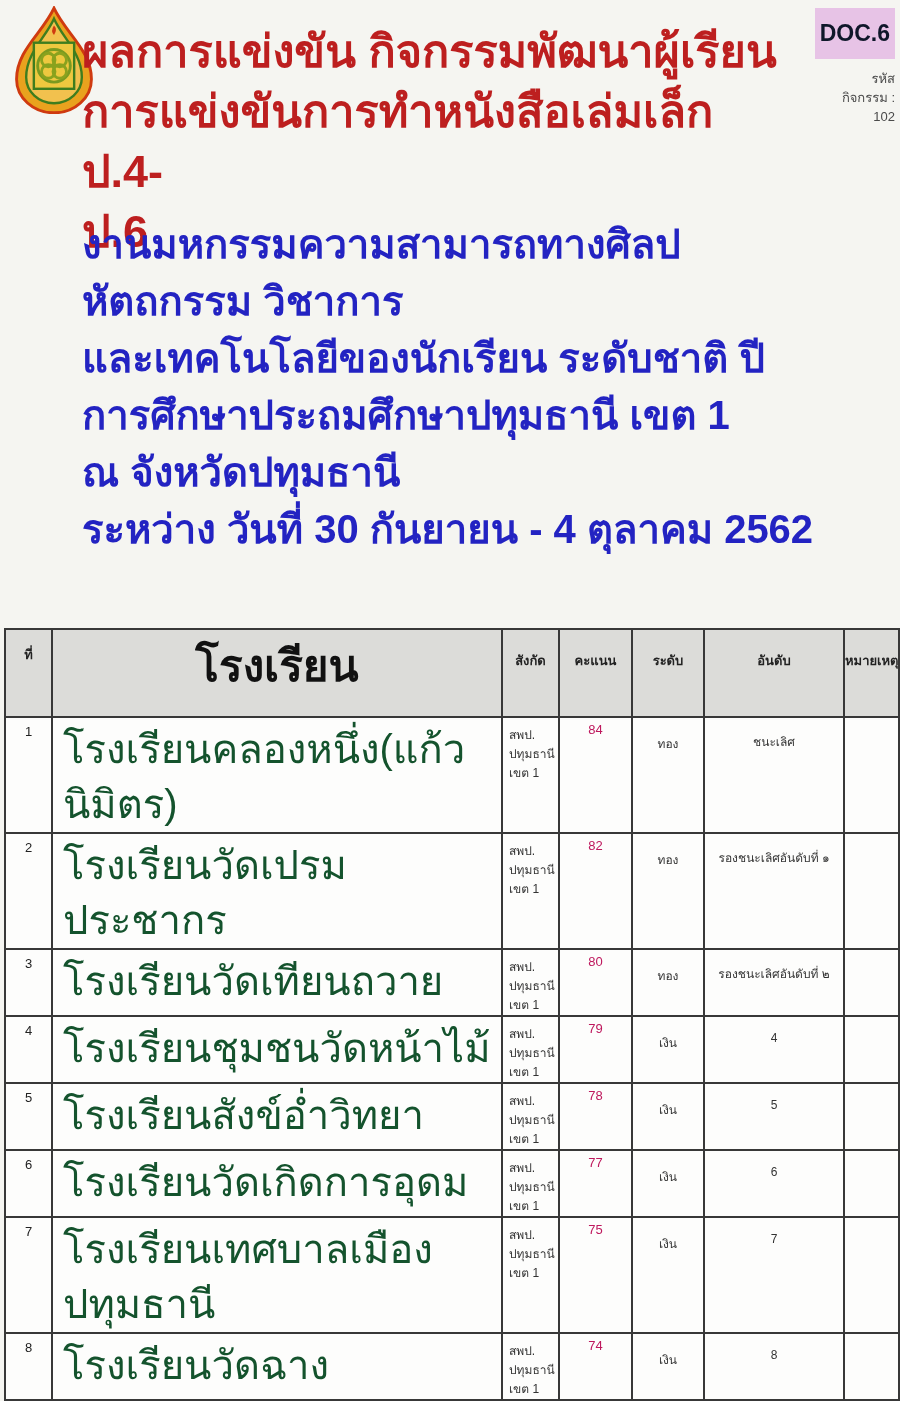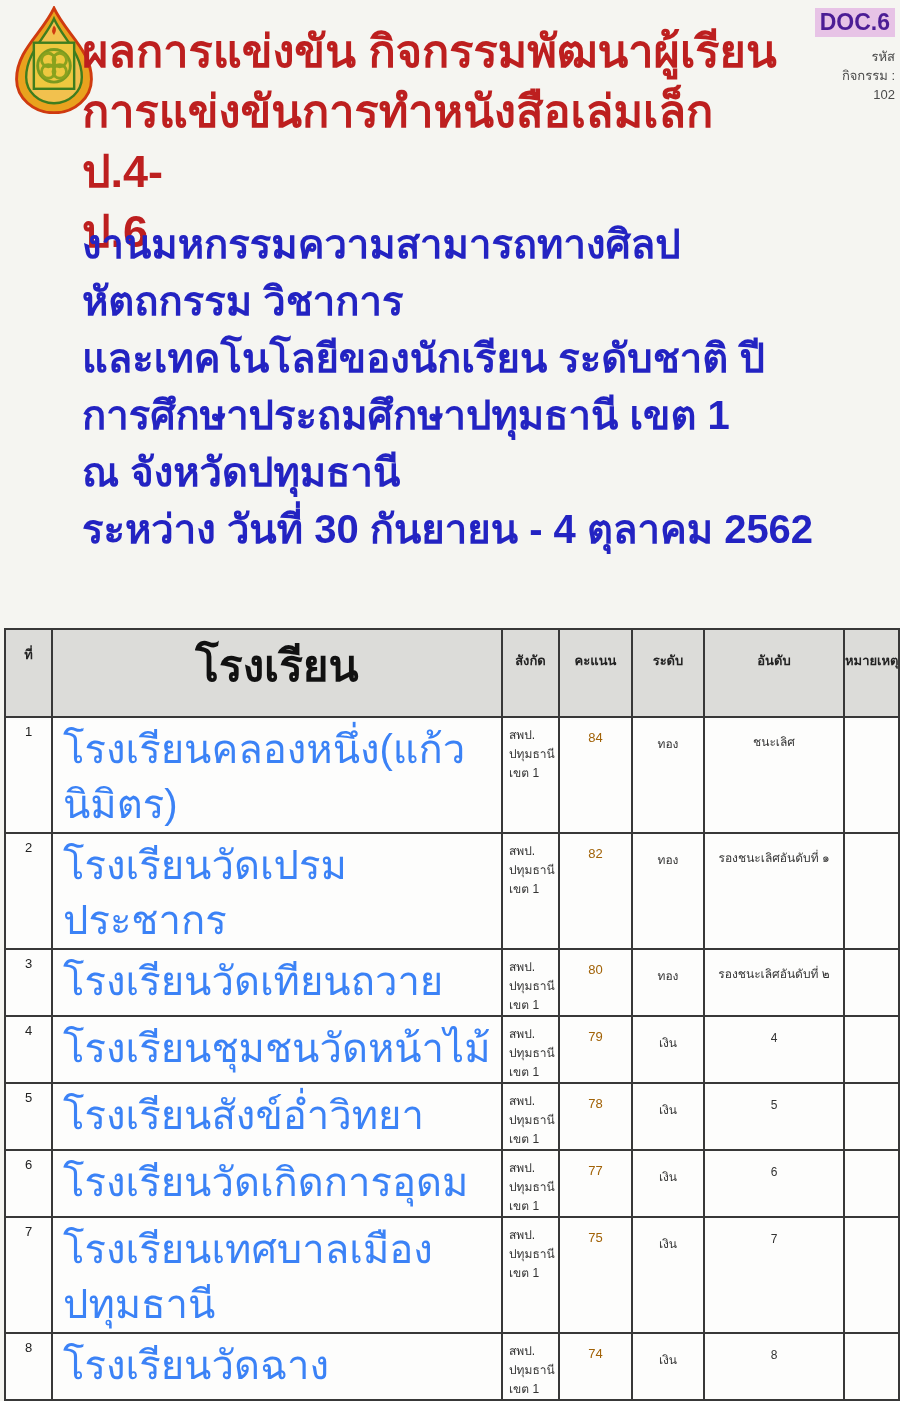--- a/index.html
+++ b/index.html
@@ -22,22 +22,22 @@
   
   .logo{position:absolute;left:6px;top:6px;width:96px;height:108px;}
   .logo svg{width:100%;height:100%;}
   .title{
     position:absolute;left:82px;top:22px;width:716px;
     font-size:45px;font-weight:bold;color:var(--title-red);
     line-height:60px;letter-spacing:0px;
   }
   .doc-ref{position:absolute;right:5px;top:8px;width:92px;text-align:right;}
   .doc-badge{
-    display:inline-block;background:var(--badge-bg);color:#4c1d95;
-    font-size:23px;font-weight:bold;padding:1px 5px;
+    display:inline-block;background:var(--badge-bg);color:#0f172a;
+    font-size:23px;font-weight:bold;padding:12px 5px;
   }
   .activity-code{margin-top:10px;font-size:13px;color:#4a4a4a;line-height:19px;}
 
   .subtitle{
     position:absolute;left:82px;top:216px;width:800px;
     font-size:40px;font-weight:bold;color:var(--subtitle-blue);
     line-height:57px;
   }
 
   
@@ -50,26 +50,26 @@
     border:2px solid var(--grid);
     vertical-align:top;overflow:hidden;
   }
   thead tr{height:67px;background:var(--thead-bg);}
   th.h-no{font-size:13px;font-weight:bold;color:#222;padding-top:14px;text-align:center;}
   th.h-school{font-size:44px;font-weight:bold;color:#111;text-align:center;vertical-align:middle;padding-bottom:16px;}
   th.h-small{font-size:13px;font-weight:bold;color:#222;padding-top:20px;text-align:center;}
 
   td.c-no{font-size:13px;color:#222;text-align:center;padding-top:6px;}
   td.c-school{
-    font-size:40px;color:#3b82f6;line-height:55px;
+    font-size:40px;color:#14532d;line-height:55px;
     padding:4px 4px 0 10px;text-align:left;
     overflow-wrap:break-word;
   }
   td.c-aff{font-size:12px;color:#333;padding:8px 3px 0 6px;line-height:19px;}
-  td.c-score{font-size:13px;color:#a16207;text-align:center;padding-top:12px;}
+  td.c-score{font-size:13px;color:#be185d;text-align:center;padding-top:4px;}
   td.c-level{font-size:12px;color:#333;text-align:center;padding-top:16px;}
   td.c-rank{font-size:12px;color:#333;text-align:center;padding-top:14px;}
   td.c-note{font-size:12px;color:#333;text-align:center;padding-top:10px;}
 </style>
 </head>
 <body>
 
 <div class="page">
 
   <div class="logo">

